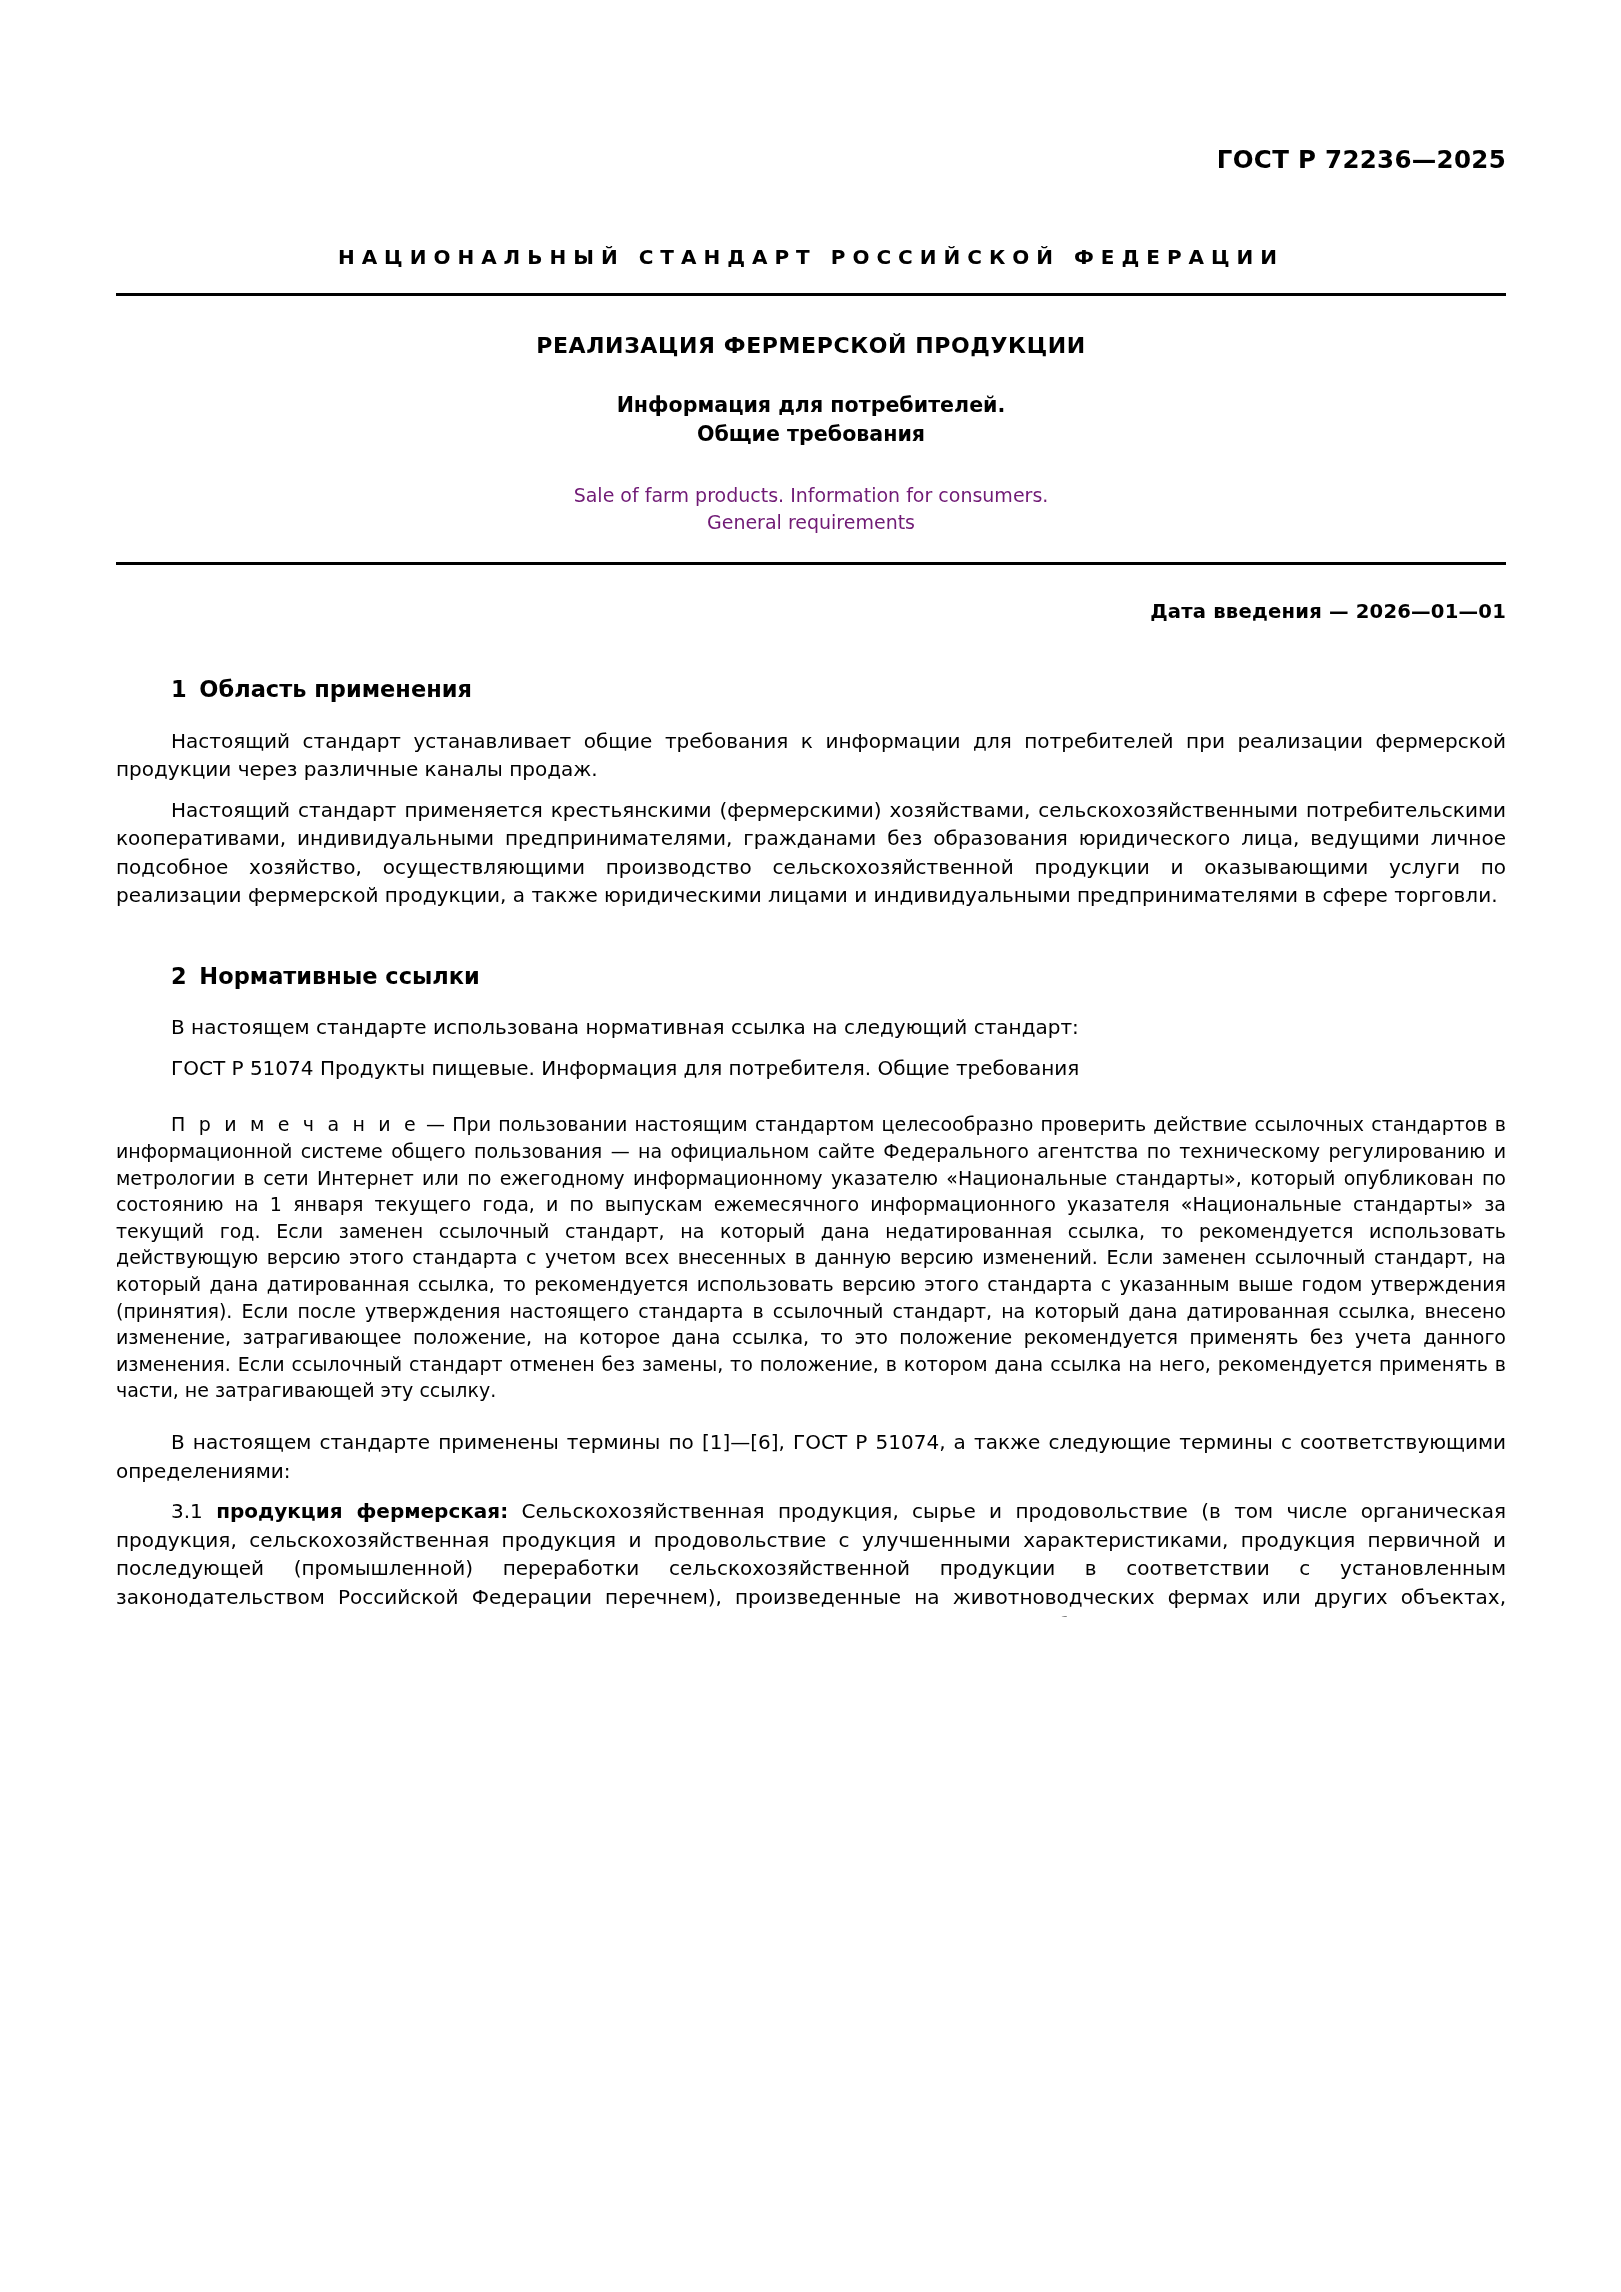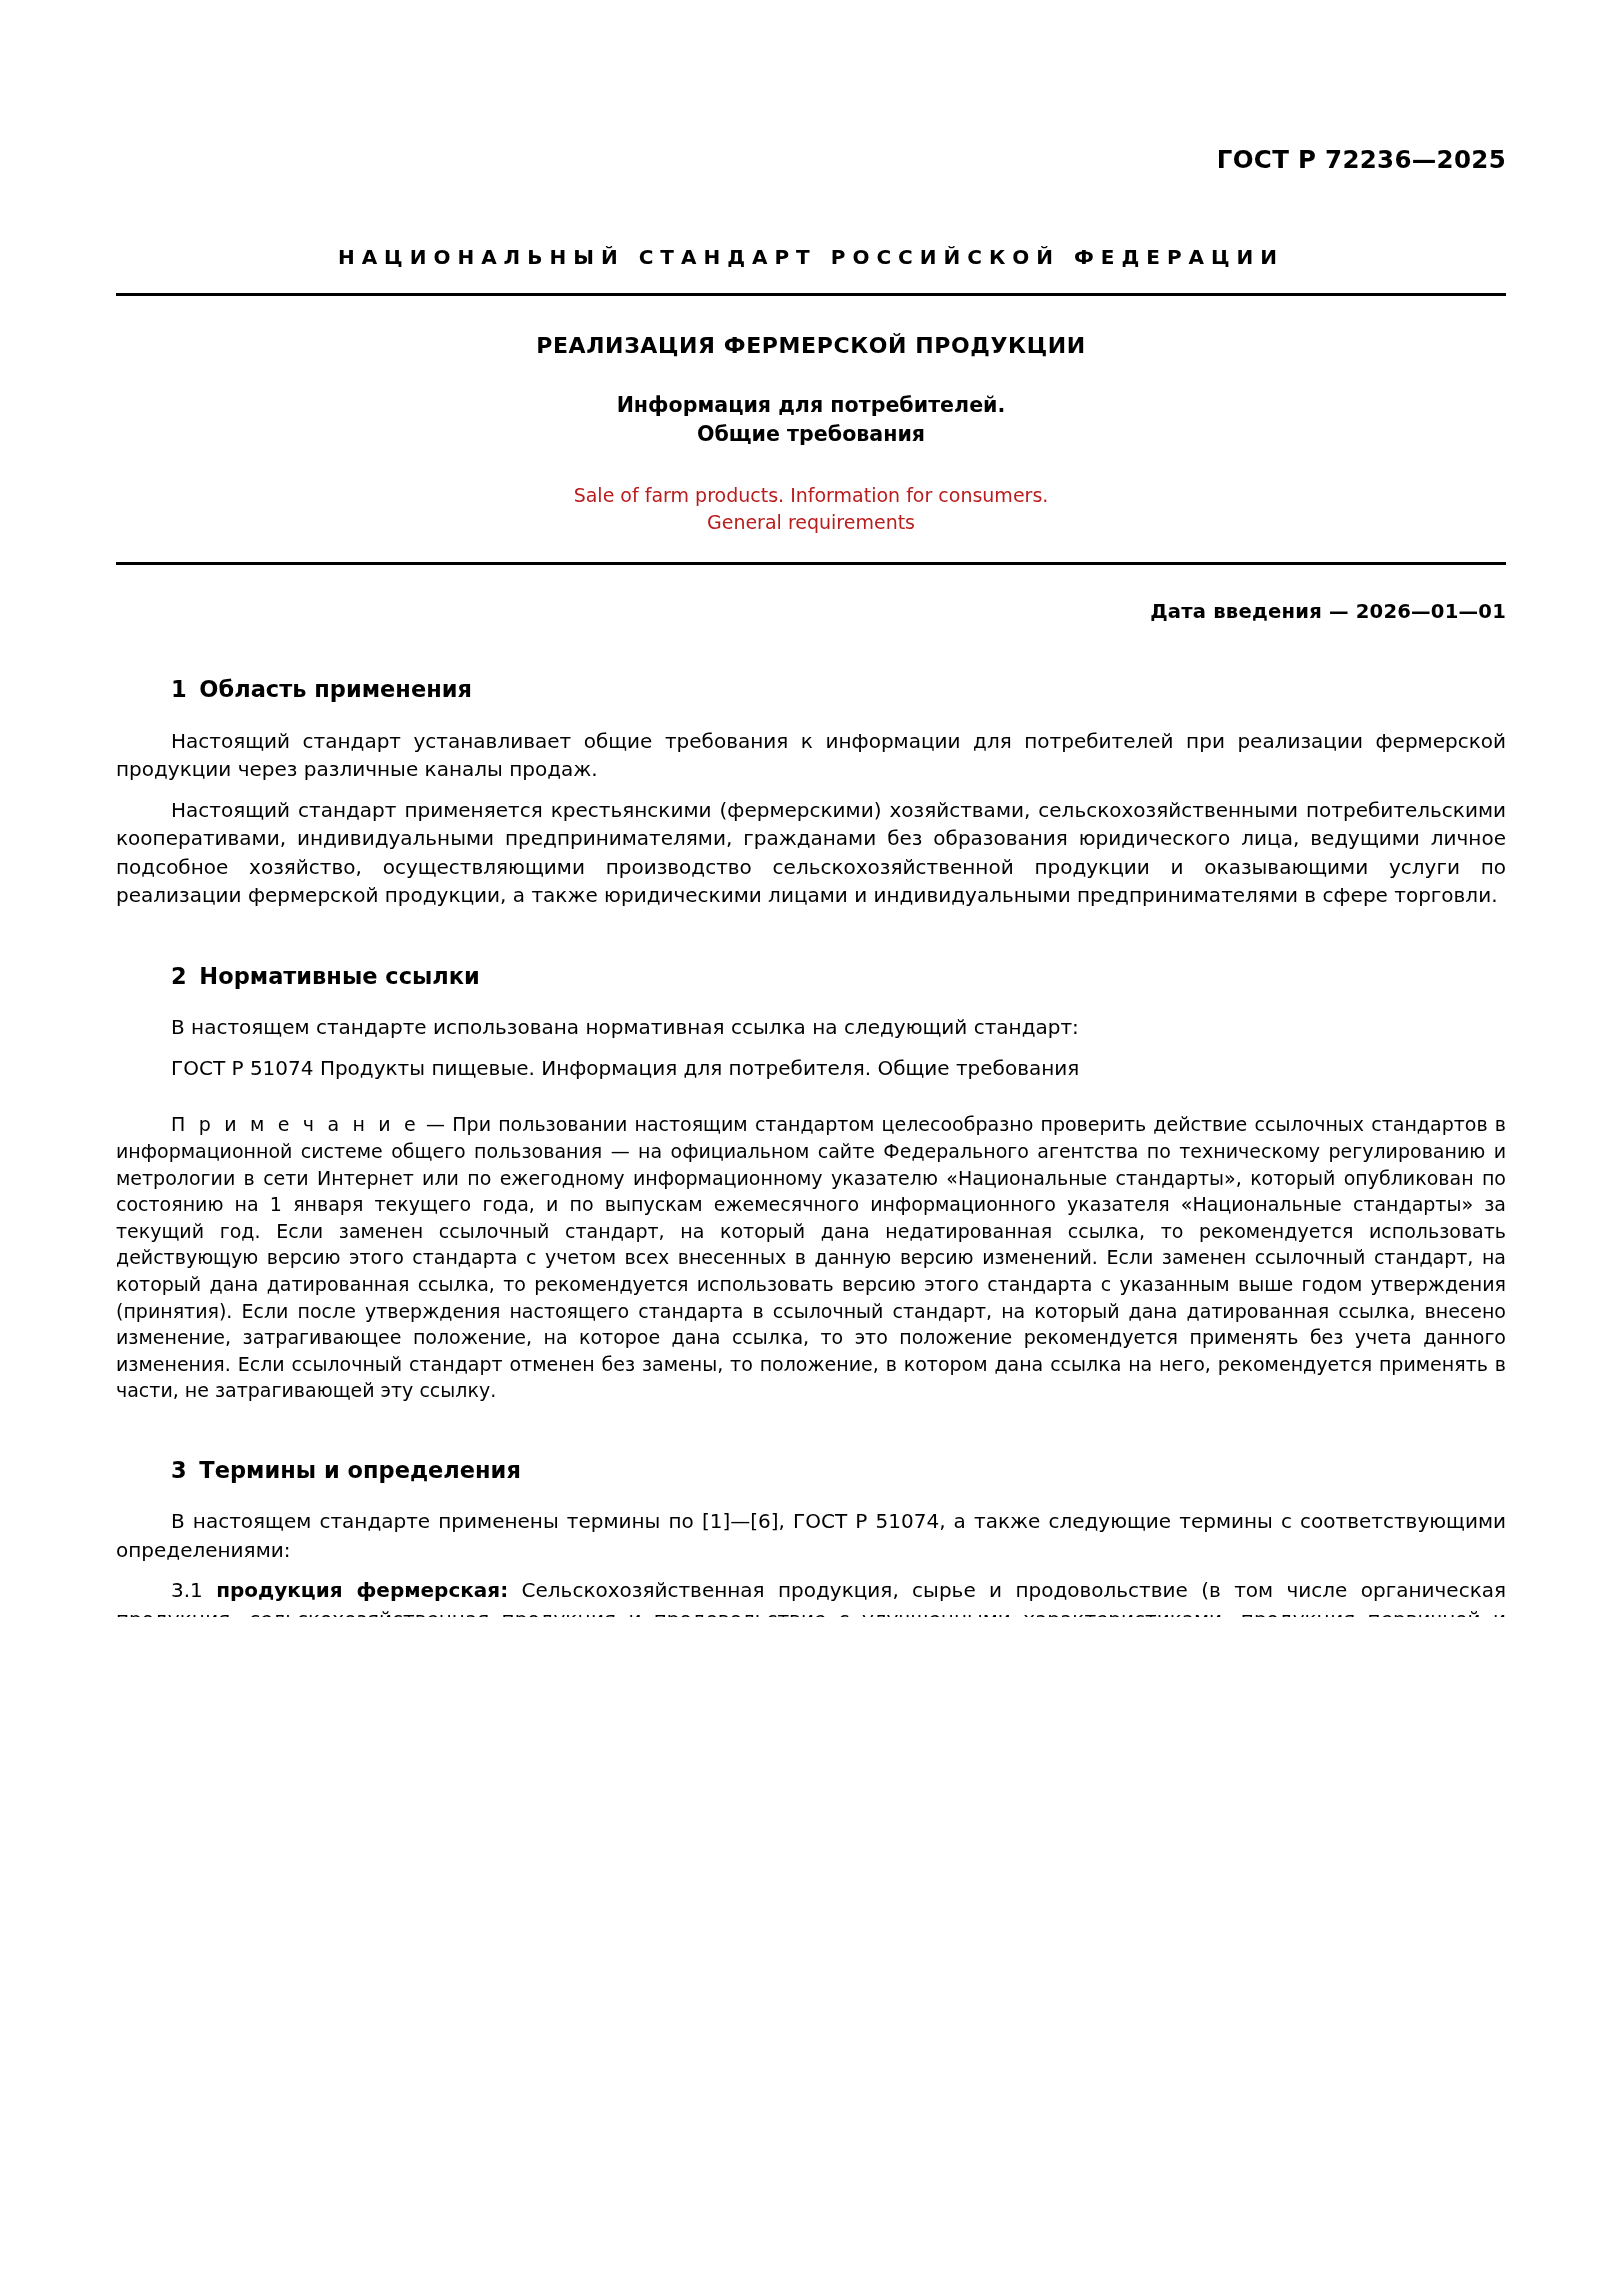--- a/index.html
+++ b/index.html
@@ -63,21 +63,21 @@
     font-size: 20.6px;
     font-weight: bold;
     line-height: 1.42;
     margin-top: 33px;
   }
   .title-en {
     text-align: center;
     font-size: 19px;
     line-height: 1.42;
     margin-top: 33px;
-    color: #b91c1c;
+    color: #701a75;
   }
   .date-line {
     text-align: right;
     font-size: 19.6px;
     font-weight: bold;
     margin-top: 35px;
     letter-spacing: 0.2px;
   }
 
   
@@ -170,23 +170,20 @@
     <h2 class="section">
       <span class="num">2</span><span>Нормативные ссылки</span>
     </h2>
     <p class="para first-para">В настоящем стандарте использована нормативная ссылка на следующий стандарт:</p>
     <p class="para tight">ГОСТ Р 51074  Продукты пищевые. Информация для потребителя. Общие требования</p>
 
     <p class="note">
       <span class="sp-letters">П р и м е ч а н и е</span><span> — При пользовании настоящим стандартом целесообразно проверить действие ссылочных стандартов в информационной системе общего пользования — на официальном сайте Федерального агентства по техническому регулированию и метрологии в сети Интернет или по ежегодному информационному указателю «Национальные стандарты», который опубликован по состоянию на 1 января текущего года, и по выпускам ежемесячного информационного указателя «Национальные стандарты» за текущий год. Если заменен ссылочный стандарт, на который дана недатированная ссылка, то рекомендуется использовать действующую версию этого стандарта с учетом всех внесенных в данную версию изменений. Если заменен ссылочный стандарт, на который дана датированная ссылка, то рекомендуется использовать версию этого стандарта с указанным выше годом утверждения (принятия). Если после утверждения настоящего стандарта в ссылочный стандарт, на который дана датированная ссылка, внесено изменение, затрагивающее положение, на которое дана ссылка, то это положение рекомендуется применять без учета данного изменения. Если ссылочный стандарт отменен без замены, то положение, в котором дана ссылка на него, рекомендуется применять в части, не затрагивающей эту ссылку.</span>
     </p>
 
-    <h2 class="section">
-      <span class="num">3</span><span>Термины и определения</span>
-    </h2>
     <p class="para first-para">В настоящем стандарте применены термины по [1]—[6], ГОСТ Р 51074, а также следующие термины с соответствующими определениями:</p>
     <p class="para tight">
       <span>3.1</span>&nbsp;<b class="term">продукция фермерская:</b><span> Сельскохозяйственная продукция, сырье и продовольствие (в том числе органическая продукция, сельскохозяйственная продукция и продовольствие с улучшенными характеристиками, продукция первичной и последующей (промышленной) переработки сельскохозяйственной продукции в соответствии с установленным законодательством Российской Федерации перечнем), произведенные на животноводческих фермах или других объектах, принадлежащих сельскохозяйственным товаропроизводителям, отнесенным к субъектам малого предпринимательства, включая</span>
     </p>
 
   </div>
 
   <div class="footer-rule"></div>
   <div class="footer-text">Издание отнесенным</div>
   <div class="page-number">1</div>

